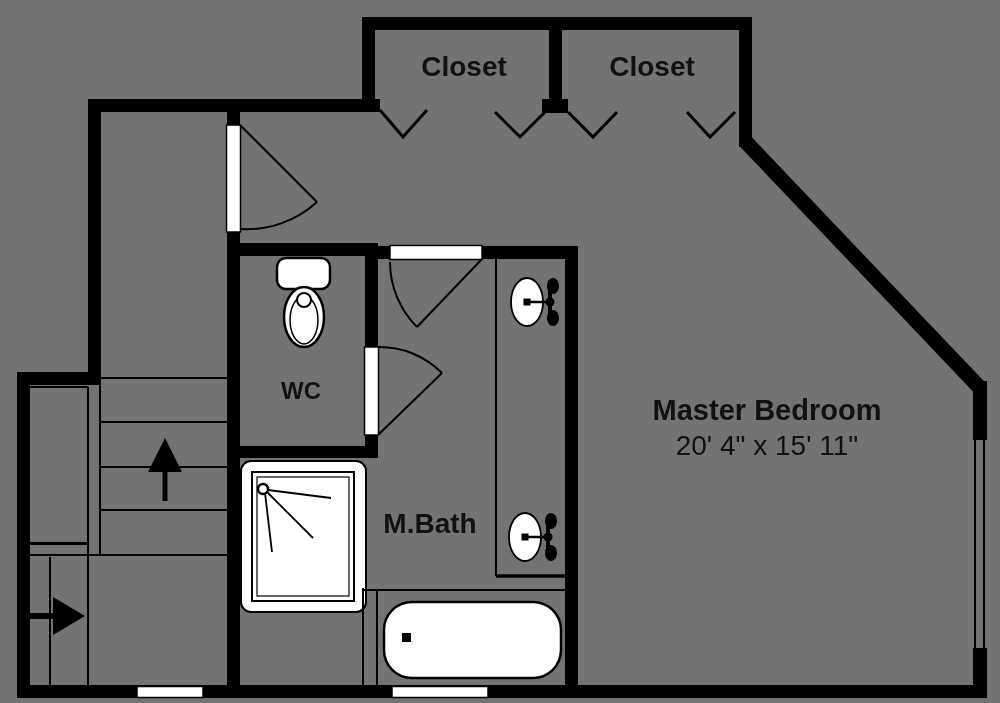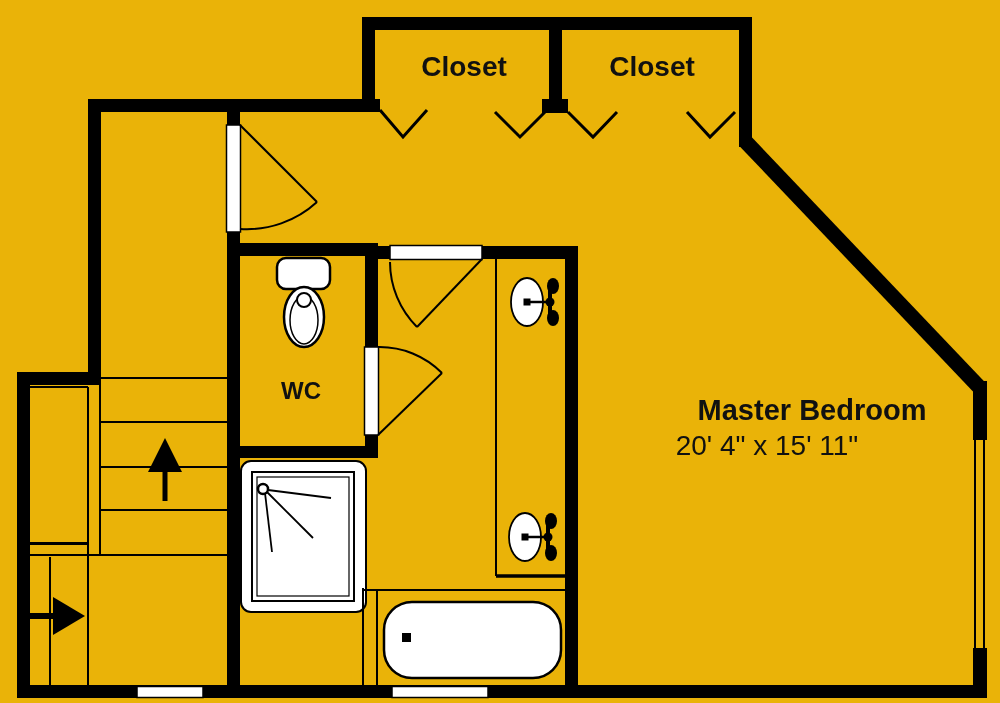--- a/index.html
+++ b/index.html
@@ -1,35 +1,35 @@
 <!DOCTYPE html>
 <html><head>
 <meta charset="utf-8">
 <style>
   html,body{margin:0;padding:0;background:#ffffff;}
   .plan{
     position:relative;
     width:1000px;height:703px;
-    background:#eab308;
+    background:#737373;
     font-family:"Liberation Sans", sans-serif;
     overflow:hidden;
   }
   .plan svg{position:absolute;left:0;top:0;}
   .room-label{
     position:absolute;
     transform:translate(-50%,-50%);
     white-space:nowrap;
     color:#111111;
     font-weight:bold;
     font-size:28px;
     letter-spacing:0px;
   }
   .label-closet-left{left:464px;top:67px;}
   .label-closet-right{left:652px;top:67px;}
-  .label-master{left:767px;top:410px;font-size:29px;margin-left:45px;}
+  .label-master{left:767px;top:410px;font-size:29px;}
   .label-master-dims{left:767px;top:446px;font-weight:normal;font-size:28px;}
   .label-wc{left:301px;top:391px;font-size:24px;}
   .label-mbath{left:430px;top:524px;}
 </style>
 </head>
 <body>
 
 <div class="plan">
   <svg id="plan-svg" width="1000" height="703" viewBox="0 0 1000 703">
       <rect x="88" y="99" width="292" height="13" fill="#000000"></rect>
@@ -115,13 +115,14 @@
       <line x1="363" y1="590" x2="565" y2="590" stroke="#000000" stroke-width="2"></line>
       <rect x="384" y="602" width="177" height="76" rx="28" fill="#ffffff" stroke="#000000" stroke-width="2.5"></rect>
       <rect x="402" y="633" width="9" height="9" fill="#000000"></rect>
     </svg>
 
   <div class="room-label label-closet-left">Closet</div>
   <div class="room-label label-closet-right">Closet</div>
   <div class="room-label label-master">Master Bedroom</div>
   <div class="room-label label-master-dims">20' 4" x 15' 11"</div>
   <div class="room-label label-wc">WC</div>
+  <div class="room-label label-mbath">M.Bath</div>
 </div>
 
 </body></html>

